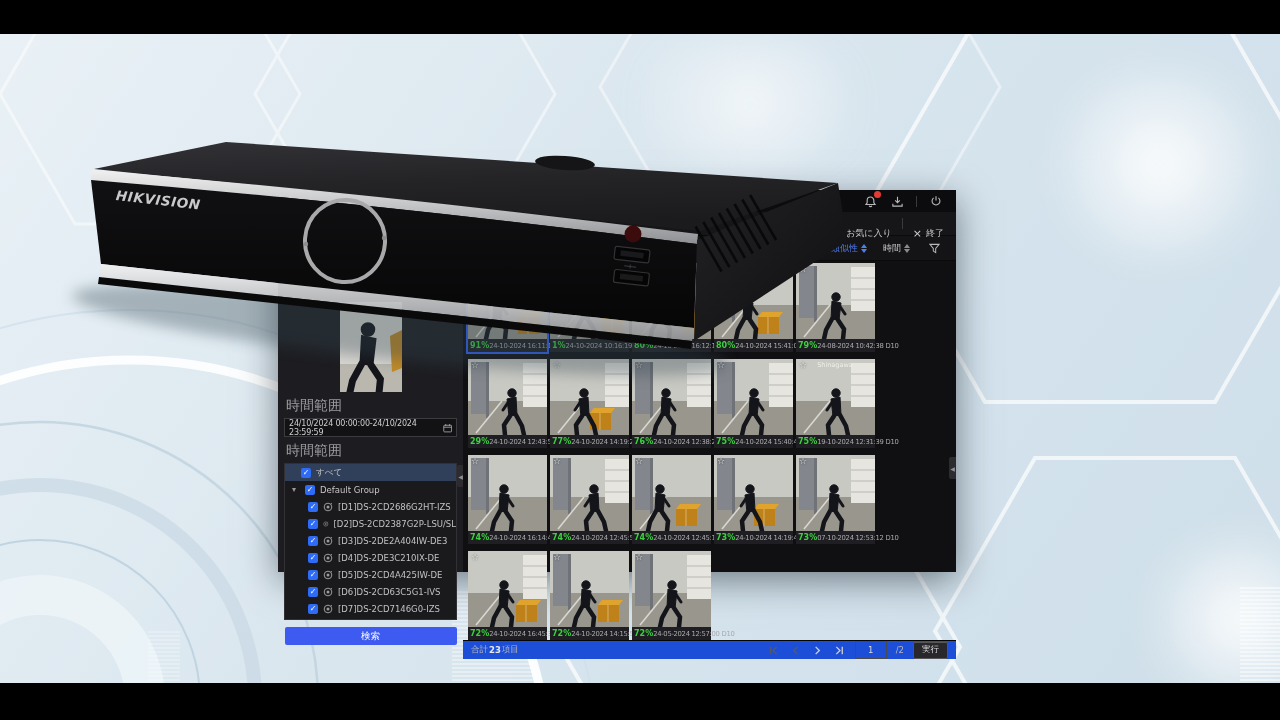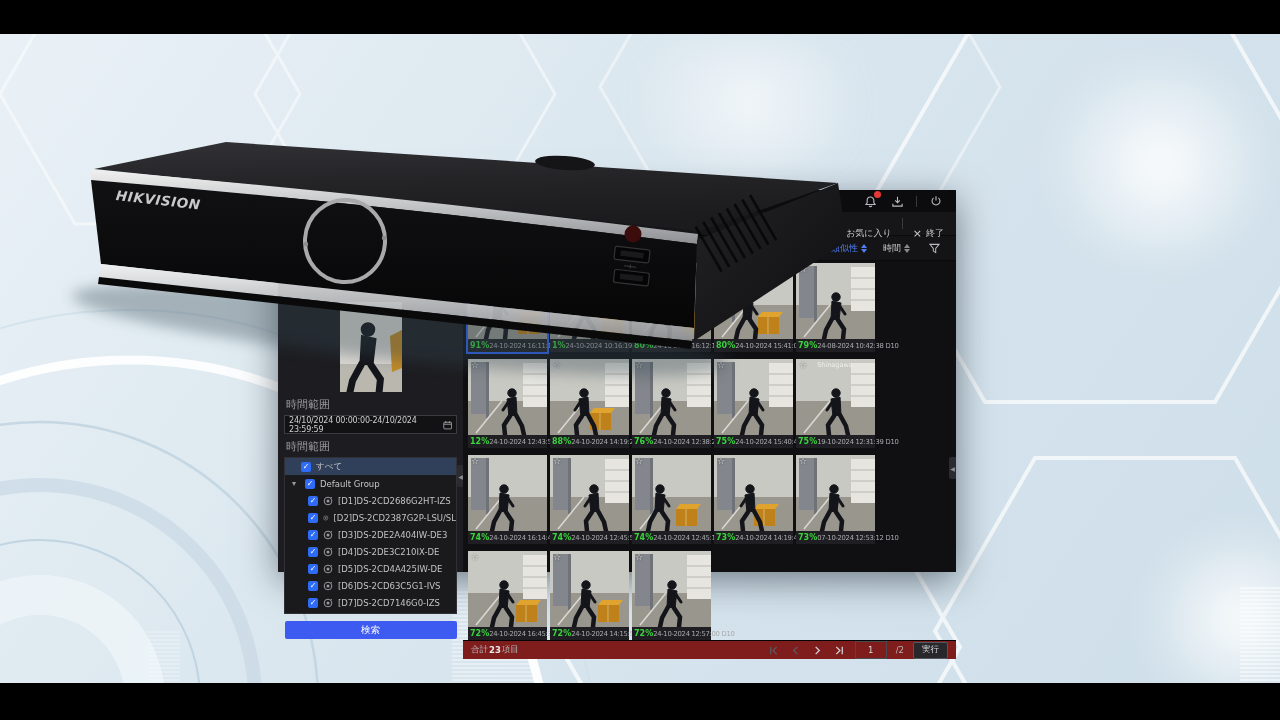--- a/index.html
+++ b/index.html
@@ -31,21 +31,21 @@
   .arr.up{border-bottom:4px solid #8a8a8e;}
   .arr.dn{border-top:4px solid #8a8a8e;}
   .sort.blue{color:#4f7df2;}
   .sort.blue .arr.up{border-bottom-color:#4f7df2;}
   .sort.blue .arr.dn{border-top-color:#4f7df2;}
 
   .app-body{display:flex;height:311px;}
   
   .sidebar{position:relative;width:185px;background:#1d1d21;padding:0 6px;box-sizing:border-box;flex:none;}
   .sample{width:62px;height:90px;margin:41px auto 4px;background:#d8d6d1;overflow:hidden;}
-  .side-label{font-size:11px;color:#9b9ba0;margin:5px 2px 3px;}
+  .side-label{font-size:14px;color:#9b9ba0;margin:5px 2px 3px;}
   .range-input{height:17px;background:#121215;border:1px solid #3c3c40;display:flex;align-items:center;justify-content:space-between;padding:0 4px;font-size:8px;color:#cfcfcf;letter-spacing:-.2px;cursor:pointer;}
   .tree{margin-top:3px;height:155px;border:1px solid #313135;background:#1a1a1d;overflow:hidden;font-size:8.5px;}
   .t-row{height:17px;display:flex;align-items:center;gap:5px;color:#c6c6c8;cursor:pointer;padding-left:16px;}
   .t-row.all{background:#31405a;}
   .t-row.group{padding-left:7px;}
   .chev{color:#9a9a9e;font-size:8px;width:8px;}
   .cb{width:10px;height:10px;background:#2e6bf6;border-radius:2px;display:flex;align-items:center;justify-content:center;flex:none;}
   .cb i{font-style:normal;color:#fff;font-size:8px;line-height:1;}
   .ch-row{height:17px;display:flex;align-items:center;gap:5px;padding-left:23px;color:#c2c2c4;cursor:pointer;}
   .ch-label{white-space:nowrap;font-size:8.5px;}
@@ -58,21 +58,21 @@
   .cell{width:79px;cursor:pointer;position:relative;}
   .cell.selected{outline:2px solid #2e62f5;outline-offset:0;}
   .shot{position:relative;width:79px;height:76px;background:#26262a;overflow:hidden;}
   .shot svg{display:block;}
   .star-ic{position:absolute;top:1px;left:3px;font-size:9px;color:#efefef;text-shadow:0 0 2px rgba(0,0,0,.9);}
   .cap{height:13px;background:#1f1f23;display:flex;align-items:center;justify-content:space-between;padding:0 2px;}
   .pct{color:#39d43c;font-size:8px;font-weight:bold;}
   .ts{color:#a9a9ad;font-size:6.8px;letter-spacing:-.3px;white-space:nowrap;}
   .main-handle{position:absolute;right:0;top:196px;width:7px;height:22px;background:#2c2c30;color:#909094;font-size:6px;display:flex;align-items:center;justify-content:center;border-radius:2px 0 0 2px;cursor:pointer;}
 
-  .footer{margin-top:auto;height:25px;background:#7f1d1d;border-top:1px solid #050506;display:flex;align-items:center;padding:0 8px;font-size:8.5px;color:#b5b5b8;}
+  .footer{margin-top:auto;height:25px;background:#1d4ed8;border-top:1px solid #050506;display:flex;align-items:center;padding:0 8px;font-size:8.5px;color:#b5b5b8;}
   .total{display:flex;gap:1px;align-items:center;}
   .total b{color:#e8e8e8;}
   .pager{margin-left:auto;display:flex;align-items:center;gap:9px;}
   .pg-ic{display:flex;align-items:center;justify-content:center;width:13px;height:13px;cursor:pointer;}
   .page-input{width:26px;height:14px;background:transparent;border:1px solid #4a4a4e;color:#ddd;font-size:8.5px;text-align:center;font-family:inherit;}
   .go-btn{height:17px;padding:0 8px;background:#28282c;border:1px solid #55555a;border-radius:2px;color:#ddd;font-size:8.5px;font-family:inherit;cursor:pointer;}
 
   
   .device{position:absolute;left:0;top:0;z-index:30;pointer-events:none;}
 </style>
@@ -457,21 +457,21 @@
                     <circle cx="0" cy="-30" r="4.2"></circle>
                     <path d="M-4 -26 L5 -24 L3 -7 L-5 -8 Z"></path>
                     <path d="M-4 -8 L-10 3 L-12 12" stroke-width="4.5" fill="none" stroke-linecap="round"></path>
                     <path d="M2 -7 L8 2 L7 12" stroke-width="4.5" fill="none" stroke-linecap="round"></path>
                     <path d="M3 -22 L9 -13" stroke-width="3" fill="none" stroke-linecap="round"></path>
                   </g>
                 </svg>
       <span class="star-ic">☆</span>
     </div>
     <div class="cap">
-      <span class="pct">12%</span>
+      <span class="pct">29%</span>
       <span class="ts">24-10-2024 12:43:54 D10</span>
     </div>
   </div>
             <div class="cell">
     <div class="shot">
       <svg width="79" height="76" viewBox="0 0 79 76">
                   <rect width="79" height="76" fill="#c9c9c3"></rect>
                   <rect y="42" width="79" height="34" fill="#99978d"></rect>
                   <rect x="55" y="4" width="24" height="44" fill="#e6e5e0"></rect>
                   <path d="M55 15h24M55 26h24M55 37h24" stroke="#b8b7b0" stroke-width="1"></path>
@@ -485,21 +485,21 @@
                     <circle cx="0" cy="-30" r="4.2"></circle>
                     <path d="M-4 -26 L5 -24 L3 -7 L-5 -8 Z"></path>
                     <path d="M-4 -8 L-10 3 L-12 12" stroke-width="4.5" fill="none" stroke-linecap="round"></path>
                     <path d="M2 -7 L8 2 L7 12" stroke-width="4.5" fill="none" stroke-linecap="round"></path>
                     <path d="M3 -22 L9 -13" stroke-width="3" fill="none" stroke-linecap="round"></path>
                   </g>
                 </svg>
       <span class="star-ic">☆</span>
     </div>
     <div class="cap">
-      <span class="pct">88%</span>
+      <span class="pct">77%</span>
       <span class="ts">24-10-2024 14:19:29 D10</span>
     </div>
   </div>
             <div class="cell">
     <div class="shot">
       <svg width="79" height="76" viewBox="0 0 79 76">
                   <rect width="79" height="76" fill="#c9c9c3"></rect>
                   <rect y="42" width="79" height="34" fill="#99978d"></rect>
                   <rect x="3" y="3" width="15" height="52" fill="#83868c"></rect>
                   <rect x="18" y="3" width="3" height="56" fill="#6f7277"></rect>
@@ -770,21 +770,21 @@
                     <path d="M-4 -26 L5 -24 L3 -7 L-5 -8 Z"></path>
                     <path d="M-4 -8 L-10 3 L-12 12" stroke-width="4.5" fill="none" stroke-linecap="round"></path>
                     <path d="M2 -7 L8 2 L7 12" stroke-width="4.5" fill="none" stroke-linecap="round"></path>
                     <path d="M3 -22 L9 -13" stroke-width="3" fill="none" stroke-linecap="round"></path>
                   </g>
                 </svg>
       <span class="star-ic">☆</span>
     </div>
     <div class="cap">
       <span class="pct">72%</span>
-      <span class="ts">24-10-2024 12:57:00 D10</span>
+      <span class="ts">24-05-2024 12:57:00 D10</span>
     </div>
   </div>
           </div>
         <div class="main-handle">
             <span>◀</span>
           </div>
         <div class="footer">
           <span class="total">
             <span>合計</span>
               <b>23</b>

